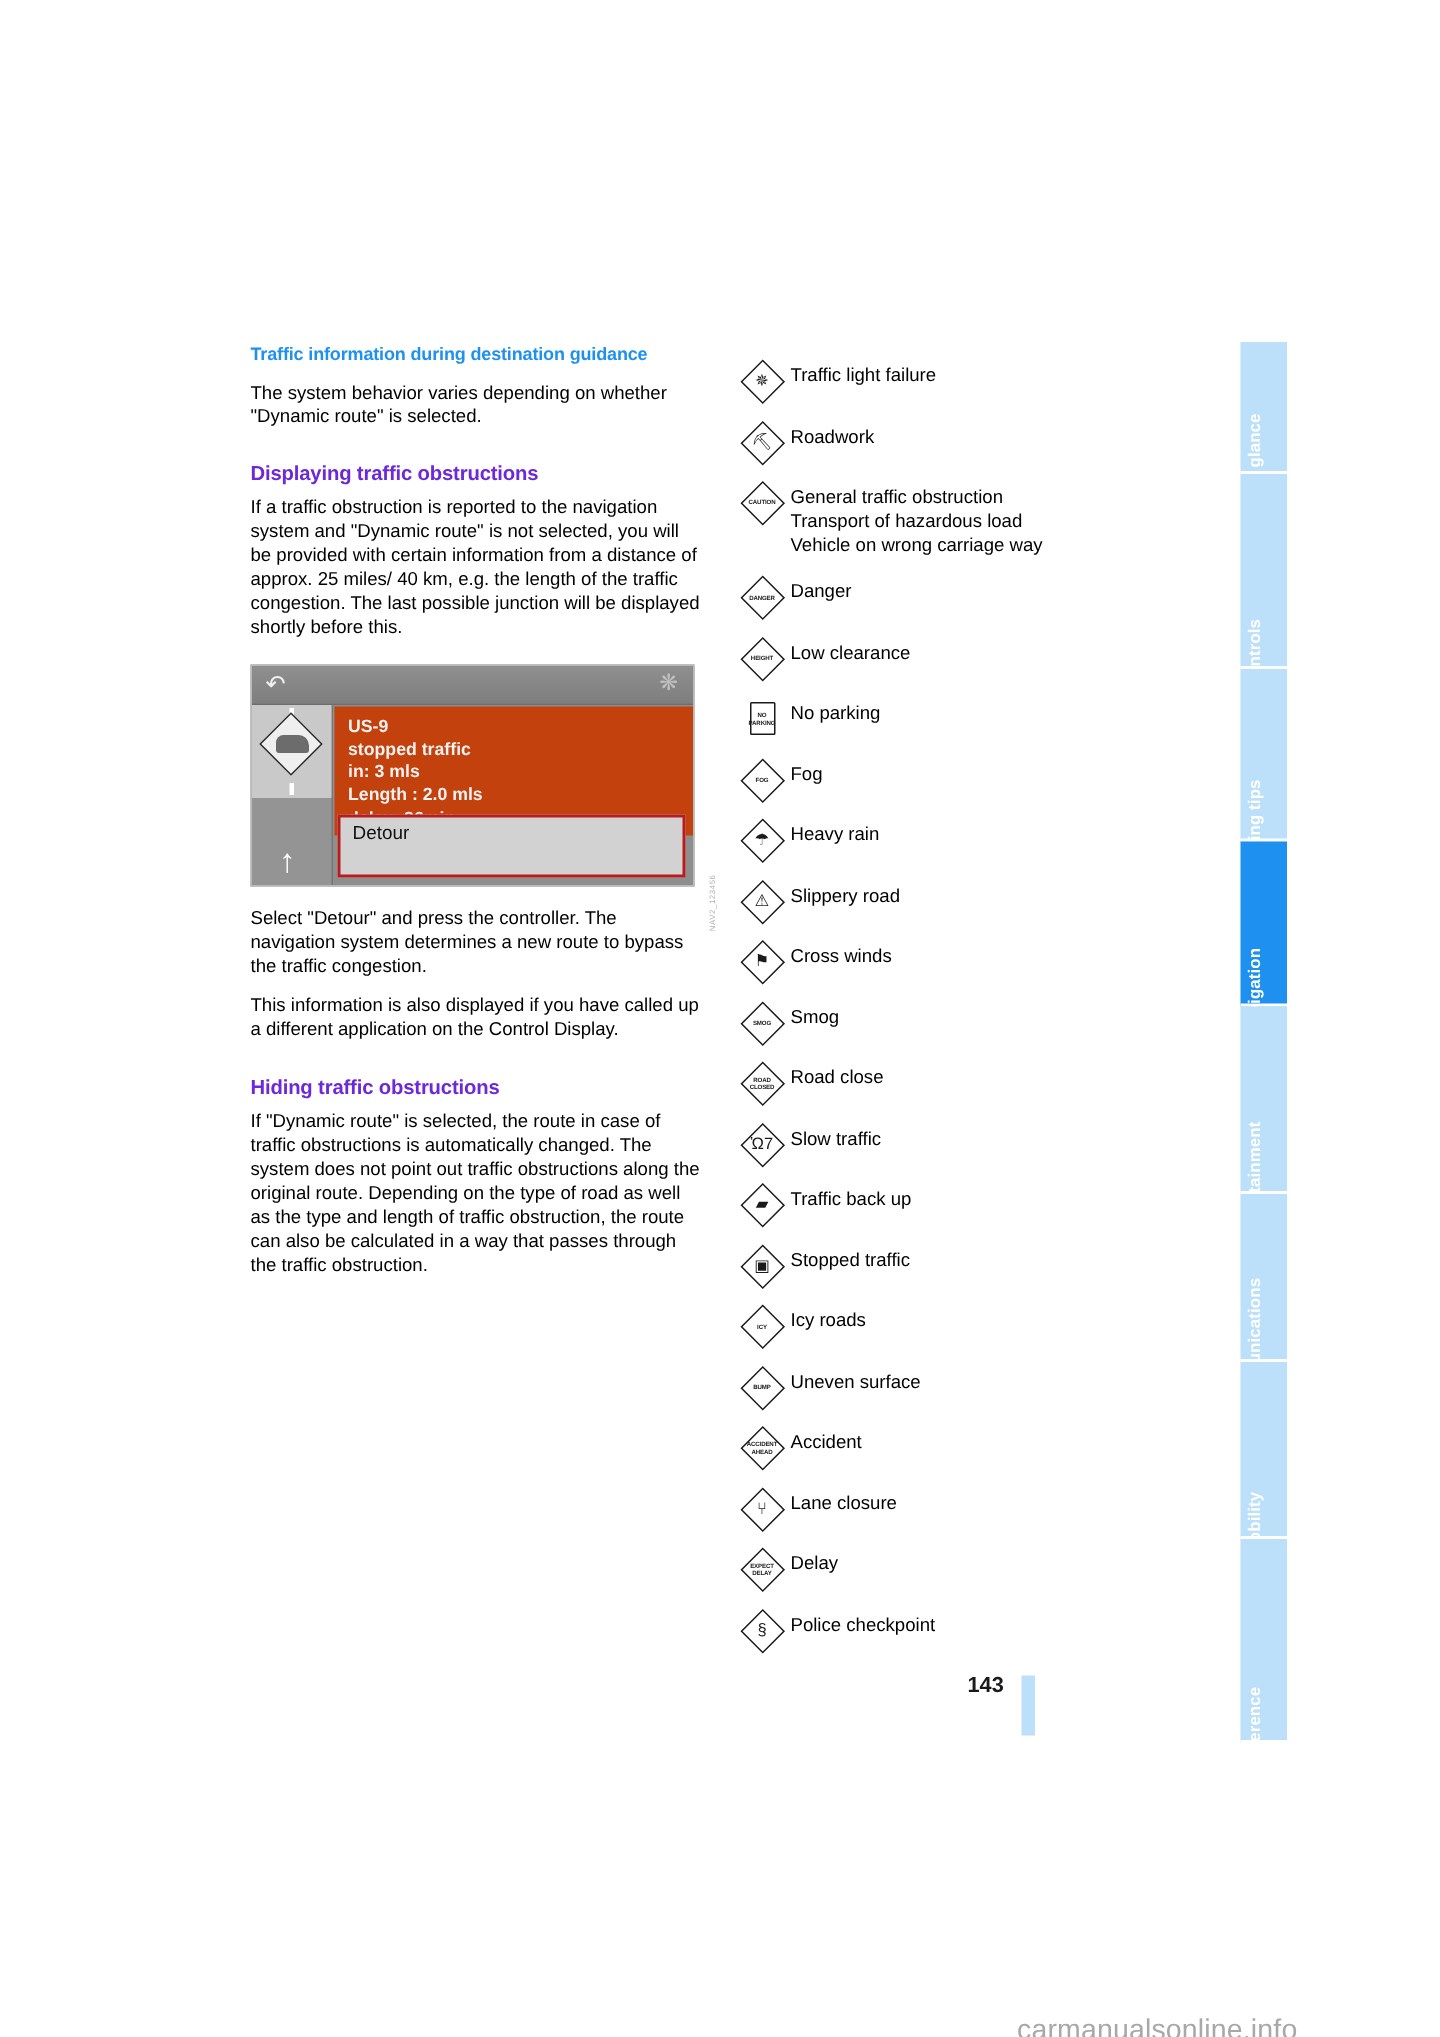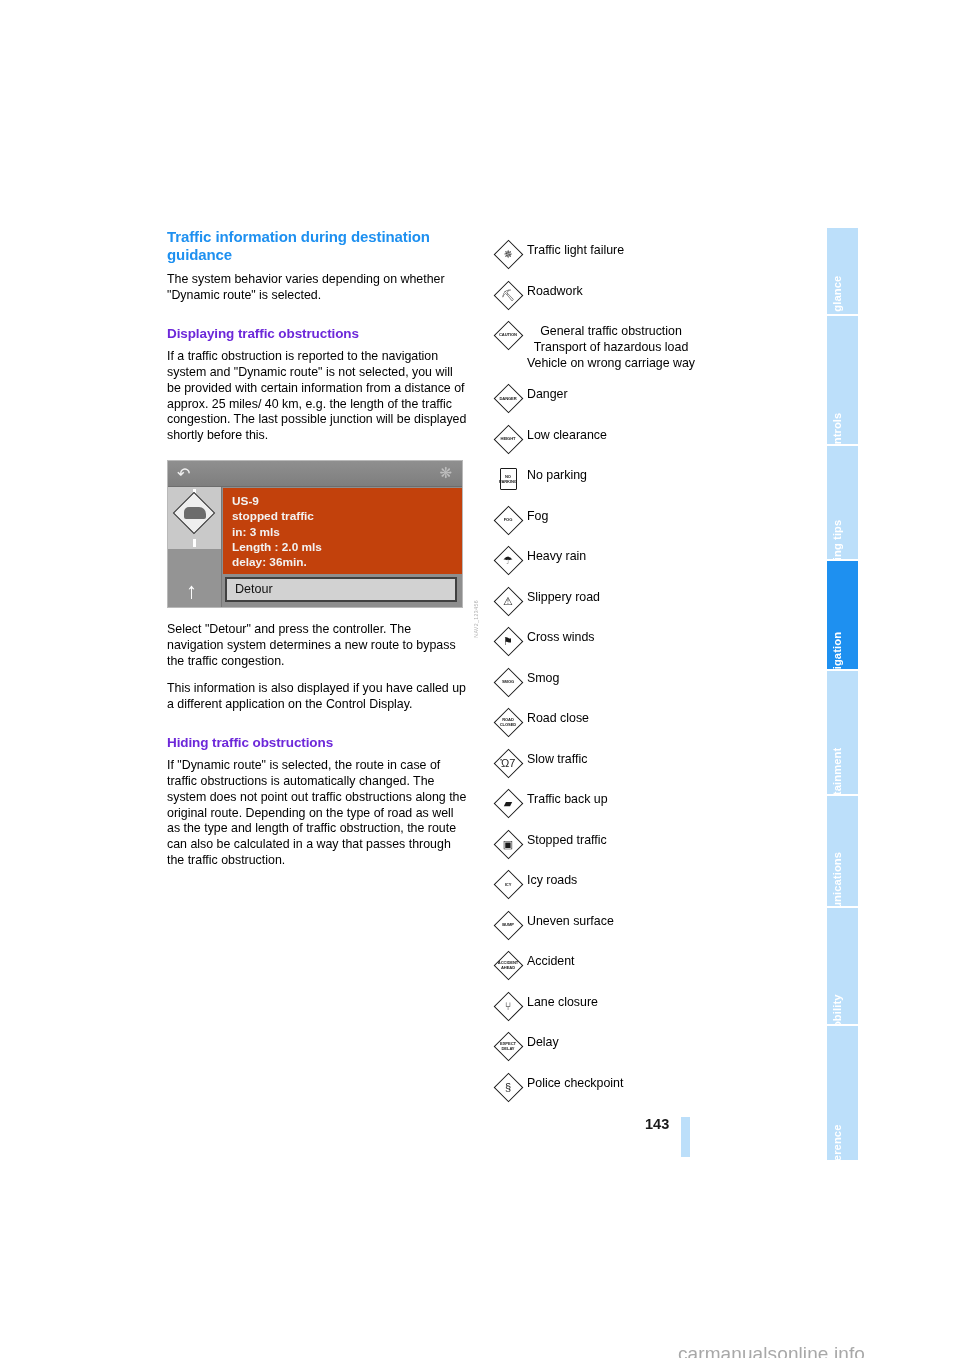--- a/index.html
+++ b/index.html
@@ -30,21 +30,21 @@
     width: 300px;
   }
   .col-right {
     position: absolute;
     left: 489px;
     top: 228px;
     width: 320px;
   }
 
   h1.sec-title {
-    font-size: 15px;
+    font-size: 12px;
     line-height: 17.5px;
     font-weight: bold;
     color: #1e90f0;
     margin: 0 0 9px 0;
     letter-spacing: -0.1px;
   }
   h2.sub-title {
     font-size: 13.5px;
     line-height: 16px;
     font-weight: bold;
@@ -163,23 +163,23 @@
     box-sizing: border-box;
     background: #c2410c;
     font-weight: bold;
   }
   .nav-info div { white-space: nowrap; }
   .nav-detour {
     position: absolute;
     left: 57px;
     right: 5px;
     bottom: 5px;
-    height: 25px;
+    height: 42px;
     background: #d2d2d2;
-    border: 2px solid #404040;
+    border: 2px solid #b91c1c;
     box-sizing: border-box;
     color: #111;
     font-size: 12.6px;
     line-height: 21px;
     padding-left: 8px;
     font-weight: normal;
   }
   .fig-code {
     position: absolute;
     right: -14px;
@@ -206,21 +206,20 @@
     display: flex;
     align-items: center;
     justify-content: center;
     padding-top: 1px;
   }
   .sym-label {
     font-size: 12.4px;
     line-height: 15.9px;
     color: #000;
     padding-top: 3px;
-    text-align: center;
   }
   .sym-label .ln { display: block; }
 
   
   .sign {
     position: relative;
     width: 27px;
     height: 27px;
   }
   .sign .plate {

